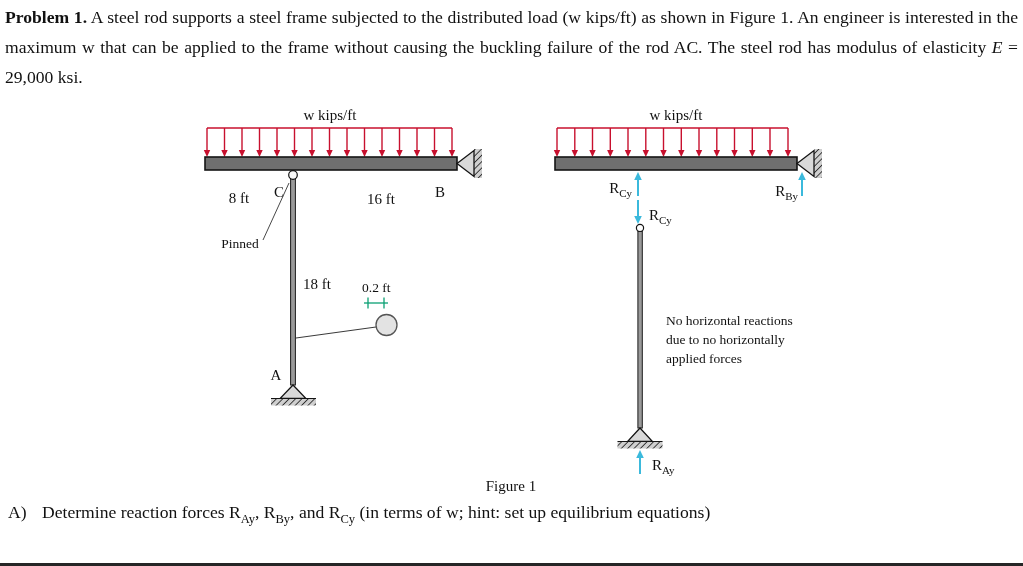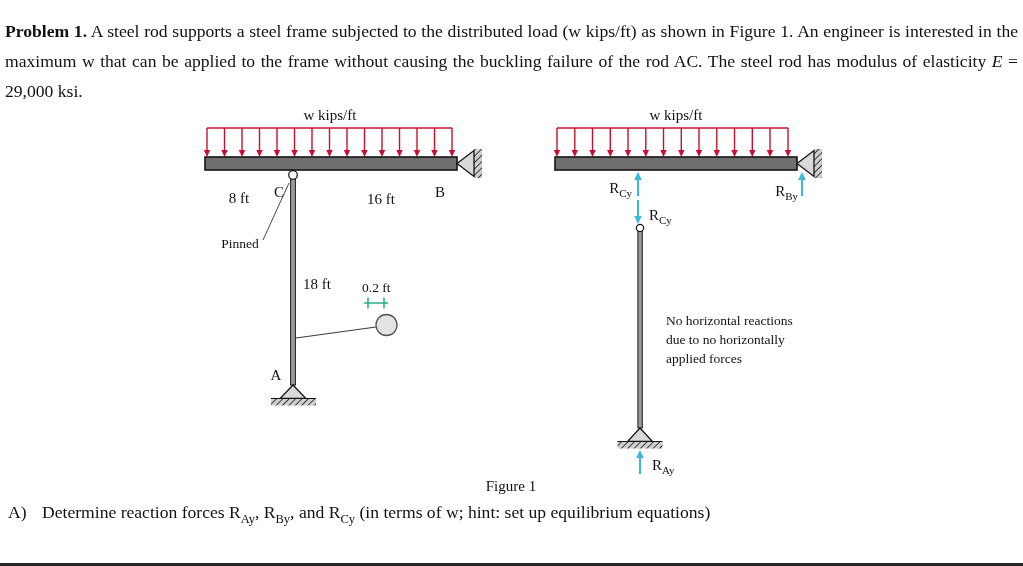--- a/index.html
+++ b/index.html
@@ -2,21 +2,21 @@
 <html><head>
 <meta charset="utf-8">
 <style>
   * { margin:0; padding:0; box-sizing:border-box; }
   html, body { background:#ffffff; }
   .page {
     position:relative; width:1023px; height:566px; background:#fff;
     font-family:"Liberation Serif", serif; color:#111; overflow:hidden;
   }
   .problem {
-    position:absolute; top:16px; left:5px; width:1013px;
+    position:absolute; top:2px; left:5px; width:1013px;
     font-size:17.6px; line-height:30px; text-align:justify;
   }
   .problem b { font-weight:bold; }
   .figure-svg { position:absolute; left:0; top:100px; }
   svg text { font-size:15px; fill:#111; font-family:"Liberation Serif", serif; }
   svg text.small { font-size:13.5px; }
   svg tspan.sub { font-size:11px; }
   .question { position:absolute; left:8px; font-size:17.6px; white-space:nowrap; }
   .qlabel { display:inline-block; width:34px; }
   .qtext sub { font-size:12.5px; }

